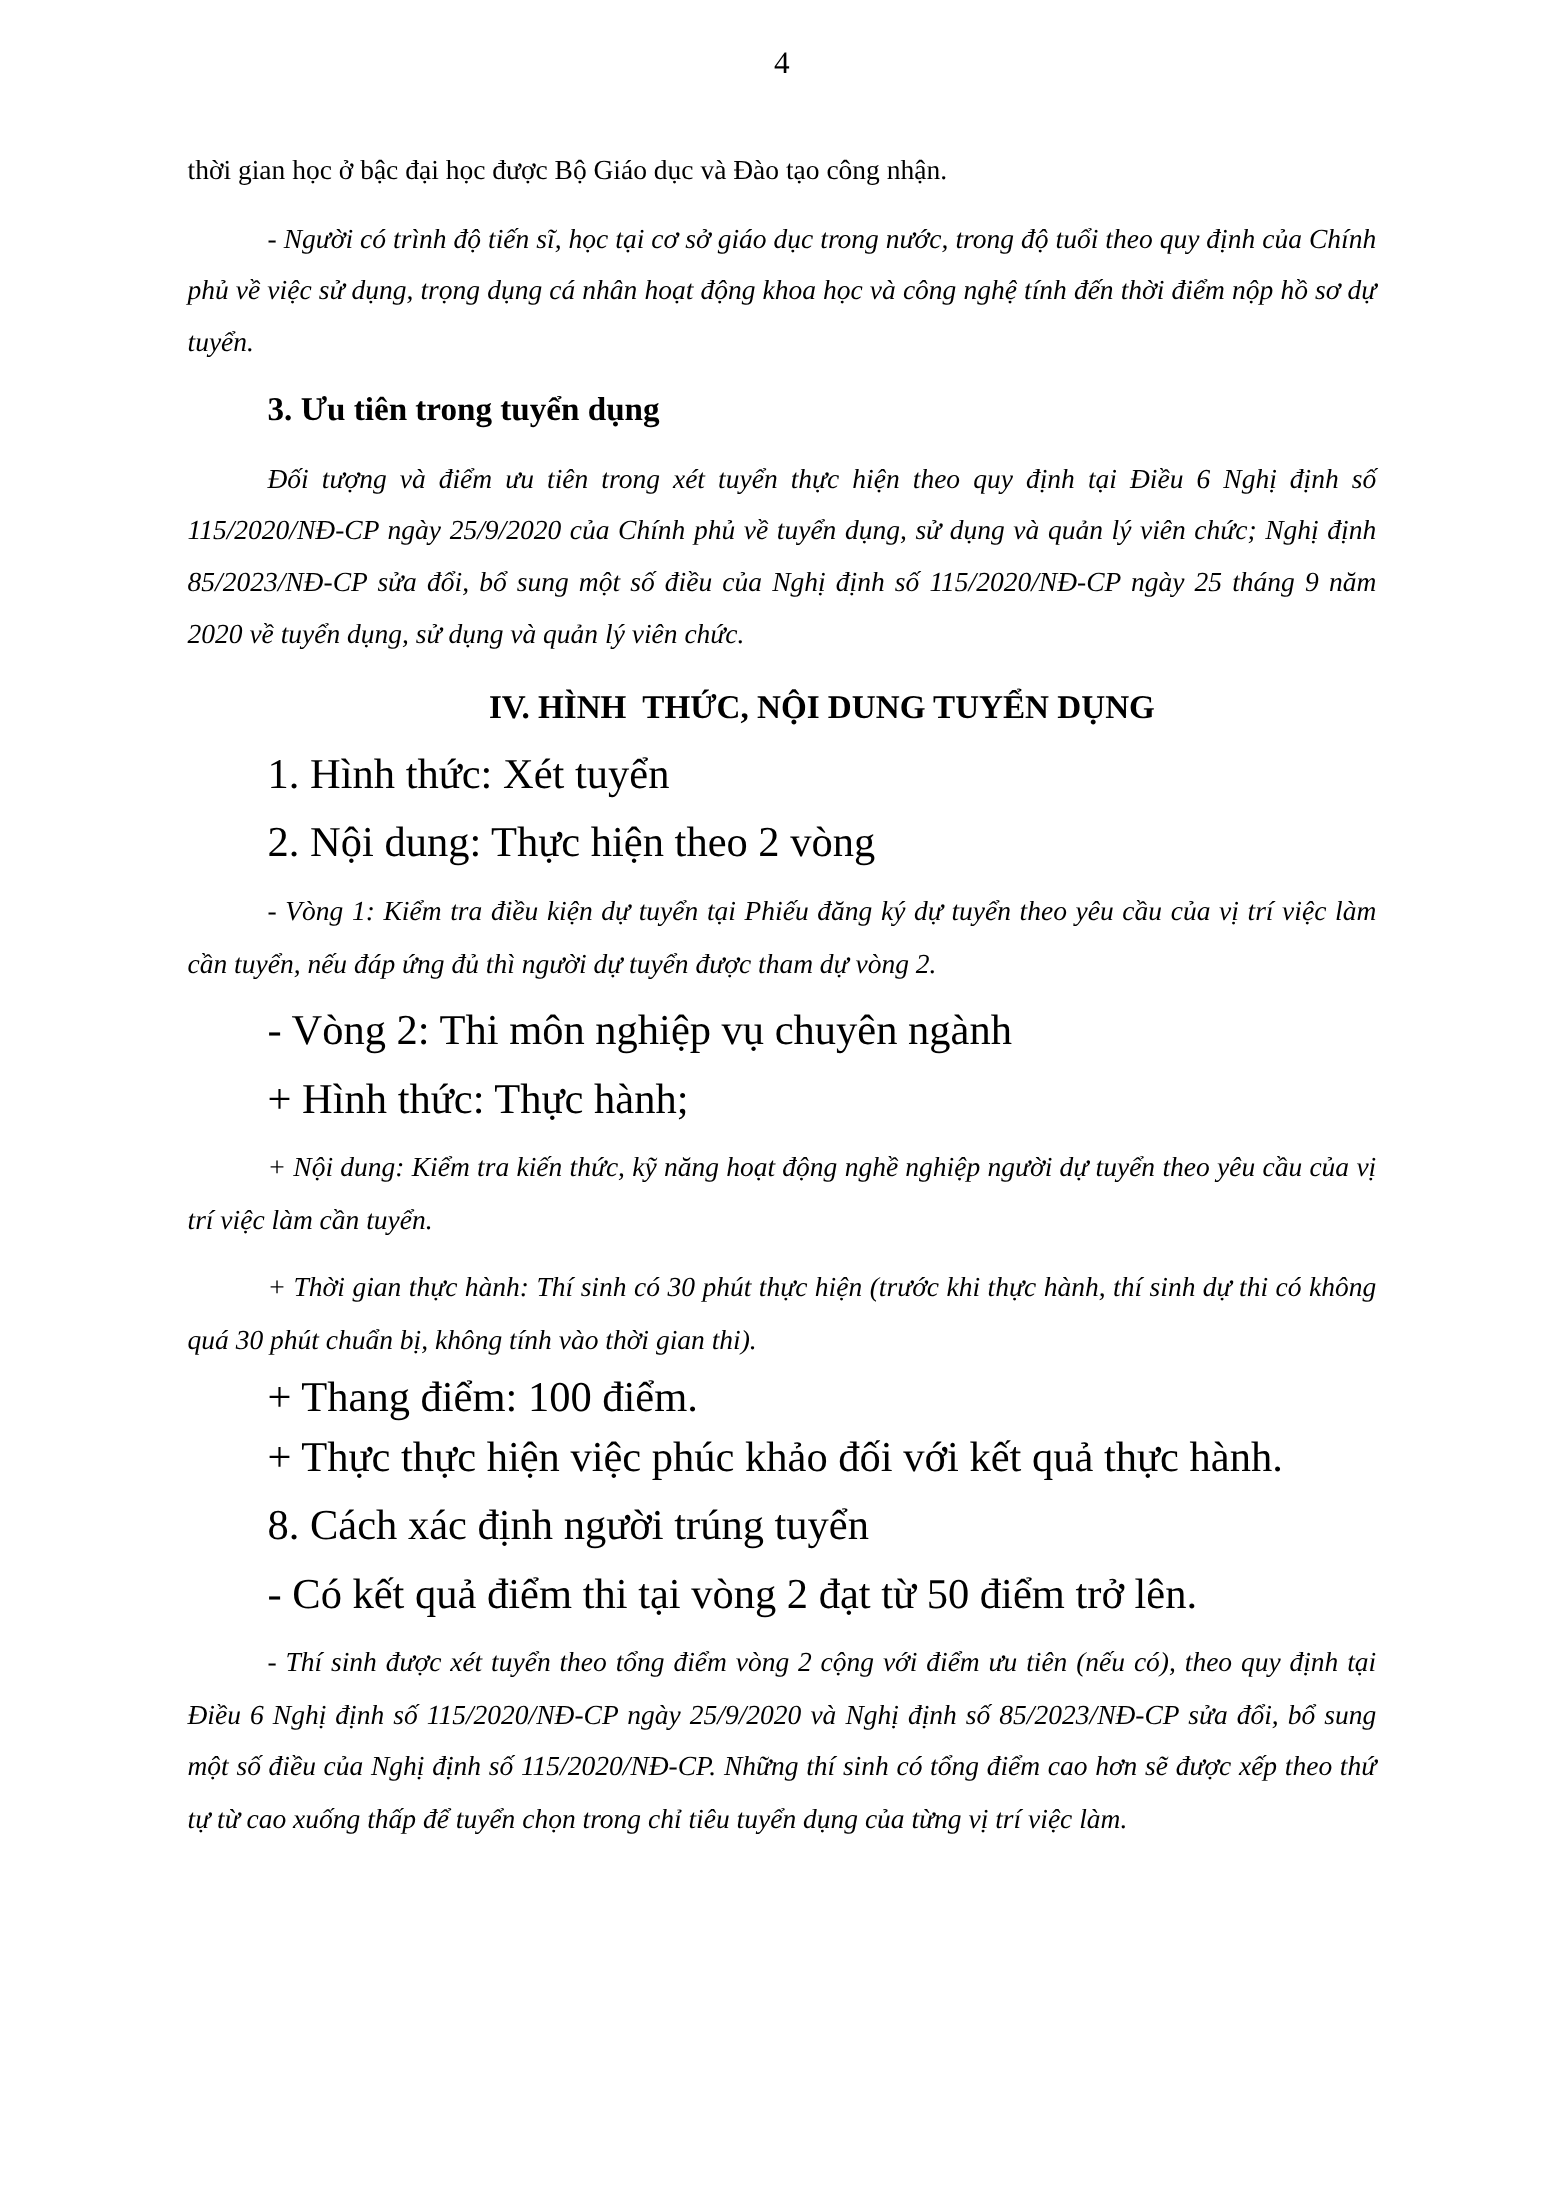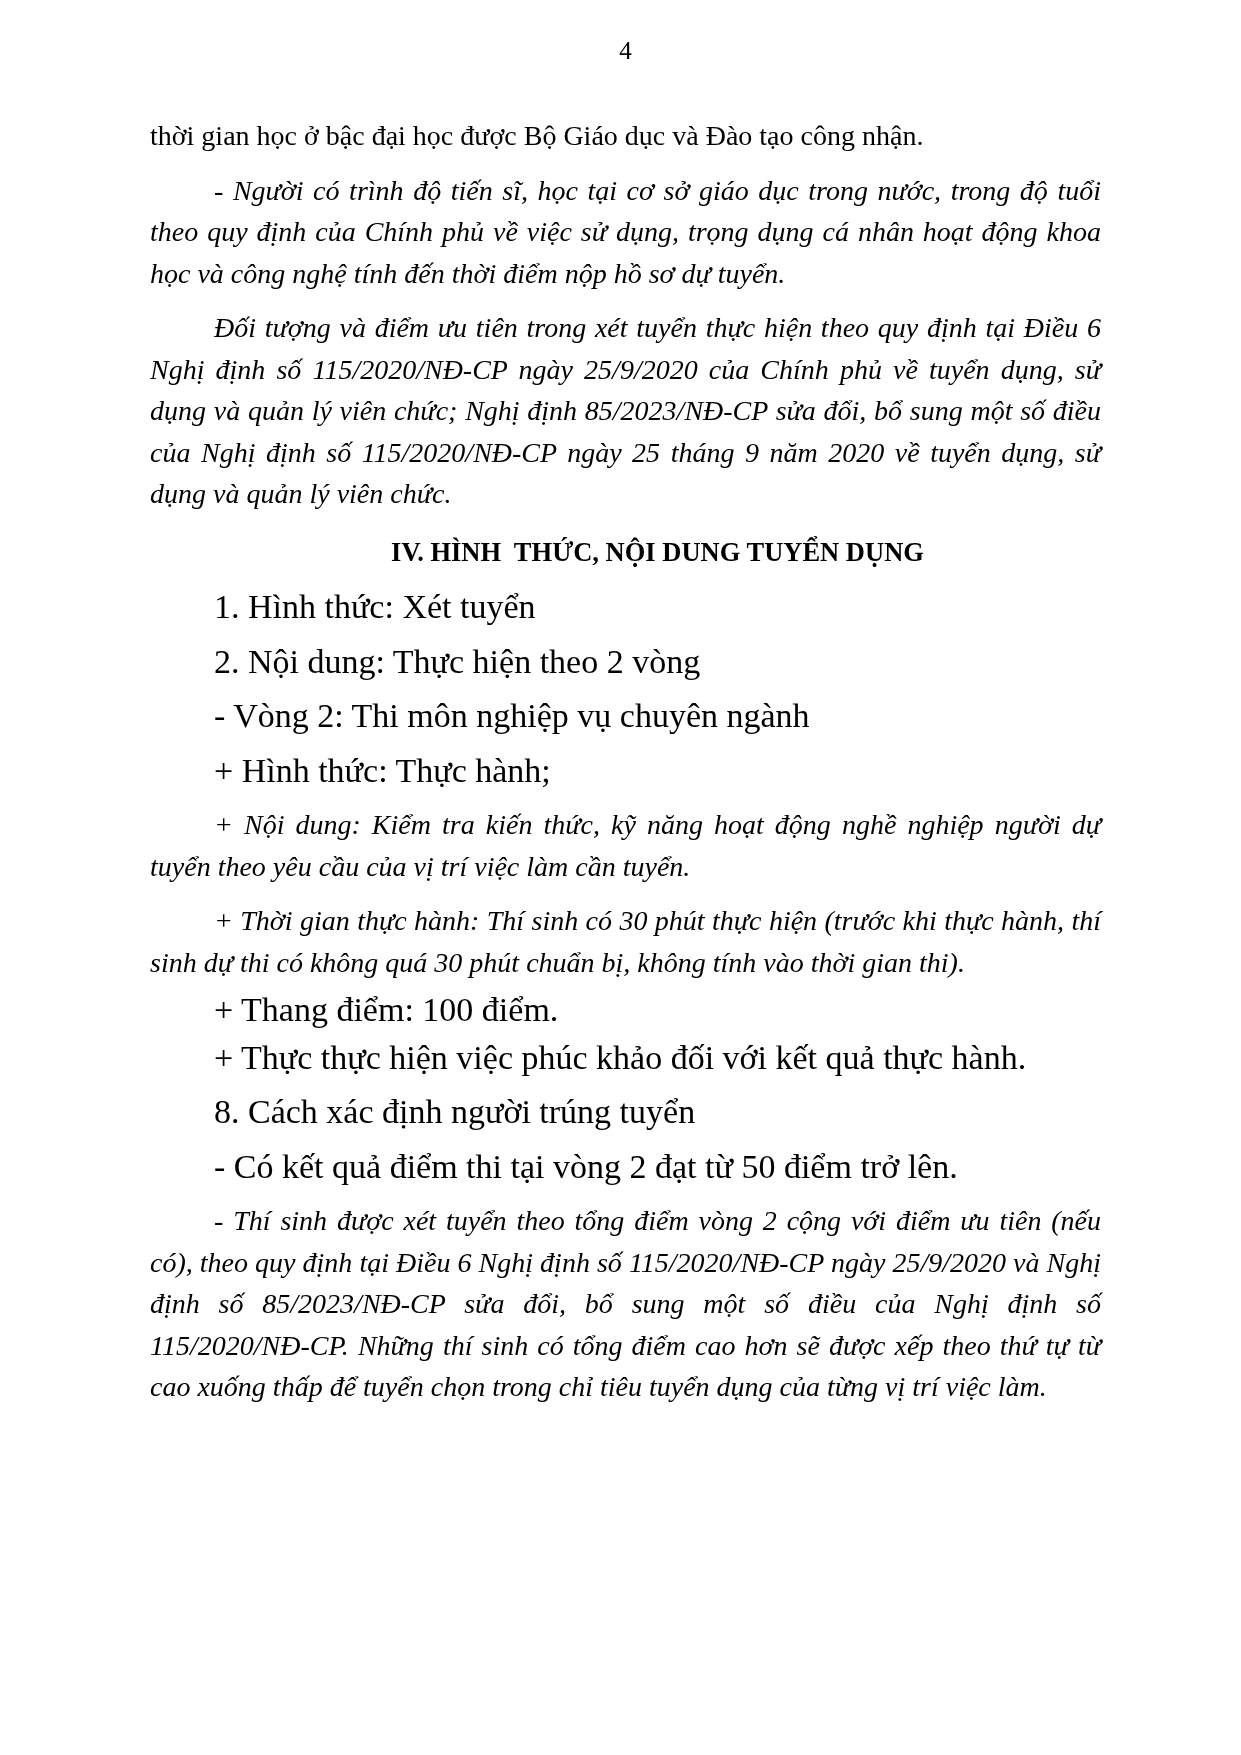--- a/index.html
+++ b/index.html
@@ -23,21 +23,21 @@
     background: #ffffff;
   }
   .page-number {
     text-align: center;
     font-size: 25px;
     line-height: 1;
     margin: 0 0 52px 0;
     letter-spacing: 0.2px;
   }
   .body-text {
-    font-size: 28px;
+    font-size: 22px;
     line-height: 41.5px;
     text-align: justify;
     text-justify: inter-word;
     margin: 0;
     hyphens: none;
   }
   .indent {
     text-indent: 64px;
     font-style: italic;
   }
@@ -79,29 +79,31 @@
 <body>
 
 <div class="page">
 
   <div class="page-number">4</div>
 
   <p class="body-text no-indent">thời gian học ở bậc đại học được Bộ Giáo dục và Đào tạo công nhận.</p>
 
   <p class="body-text indent space-before">- Người có trình độ tiến sĩ, học tại cơ sở giáo dục trong nước, trong độ tuổi theo quy định của Chính phủ về việc sử dụng, trọng dụng cá nhân hoạt động khoa học và công nghệ tính đến thời điểm nộp hồ sơ dự tuyển.</p>
 
+  <p class="heading">3. Ưu tiên trong tuyển dụng</p>
 
   <p class="body-text indent space-before">Đối tượng và điểm ưu tiên trong xét tuyển thực hiện theo quy định tại Điều 6 Nghị định số 115/2020/NĐ-CP ngày 25/9/2020 của Chính phủ về tuyển dụng, sử dụng và quản lý viên chức; Nghị định 85/2023/NĐ-CP sửa đổi, bổ sung một số điều của Nghị định số 115/2020/NĐ-CP ngày 25 tháng 9 năm 2020 về tuyển dụng, sử dụng và quản lý viên chức.</p>
 
   <p class="heading-caps">IV. HÌNH  THỨC, NỘI DUNG TUYỂN DỤNG</p>
 
   <p class="item-line">1. Hình thức: Xét tuyển</p>
 
   <p class="item-line">2. Nội dung: Thực hiện theo 2 vòng</p>
 
+  <p class="body-text indent space-before">- Vòng 1: Kiểm tra điều kiện dự tuyển tại Phiếu đăng ký dự tuyển theo yêu cầu của vị trí việc làm cần tuyển, nếu đáp ứng đủ thì người dự tuyển được tham dự vòng 2.</p>
 
   <p class="item-line">- Vòng 2: Thi môn nghiệp vụ chuyên ngành</p>
 
   <p class="item-line">+ Hình thức: Thực hành;</p>
 
   <p class="body-text indent space-before">+ Nội dung: Kiểm tra kiến thức, kỹ năng hoạt động nghề nghiệp người dự tuyển theo yêu cầu của vị trí việc làm cần tuyển.</p>
 
   <p class="body-text indent space-before">+ Thời gian thực hành:  Thí sinh có 30 phút thực hiện (trước khi thực hành, thí sinh dự thi có không quá 30 phút chuẩn bị, không tính vào thời gian thi).</p>
 
   <p class="item-line tight">+ Thang điểm: 100 điểm.</p>

